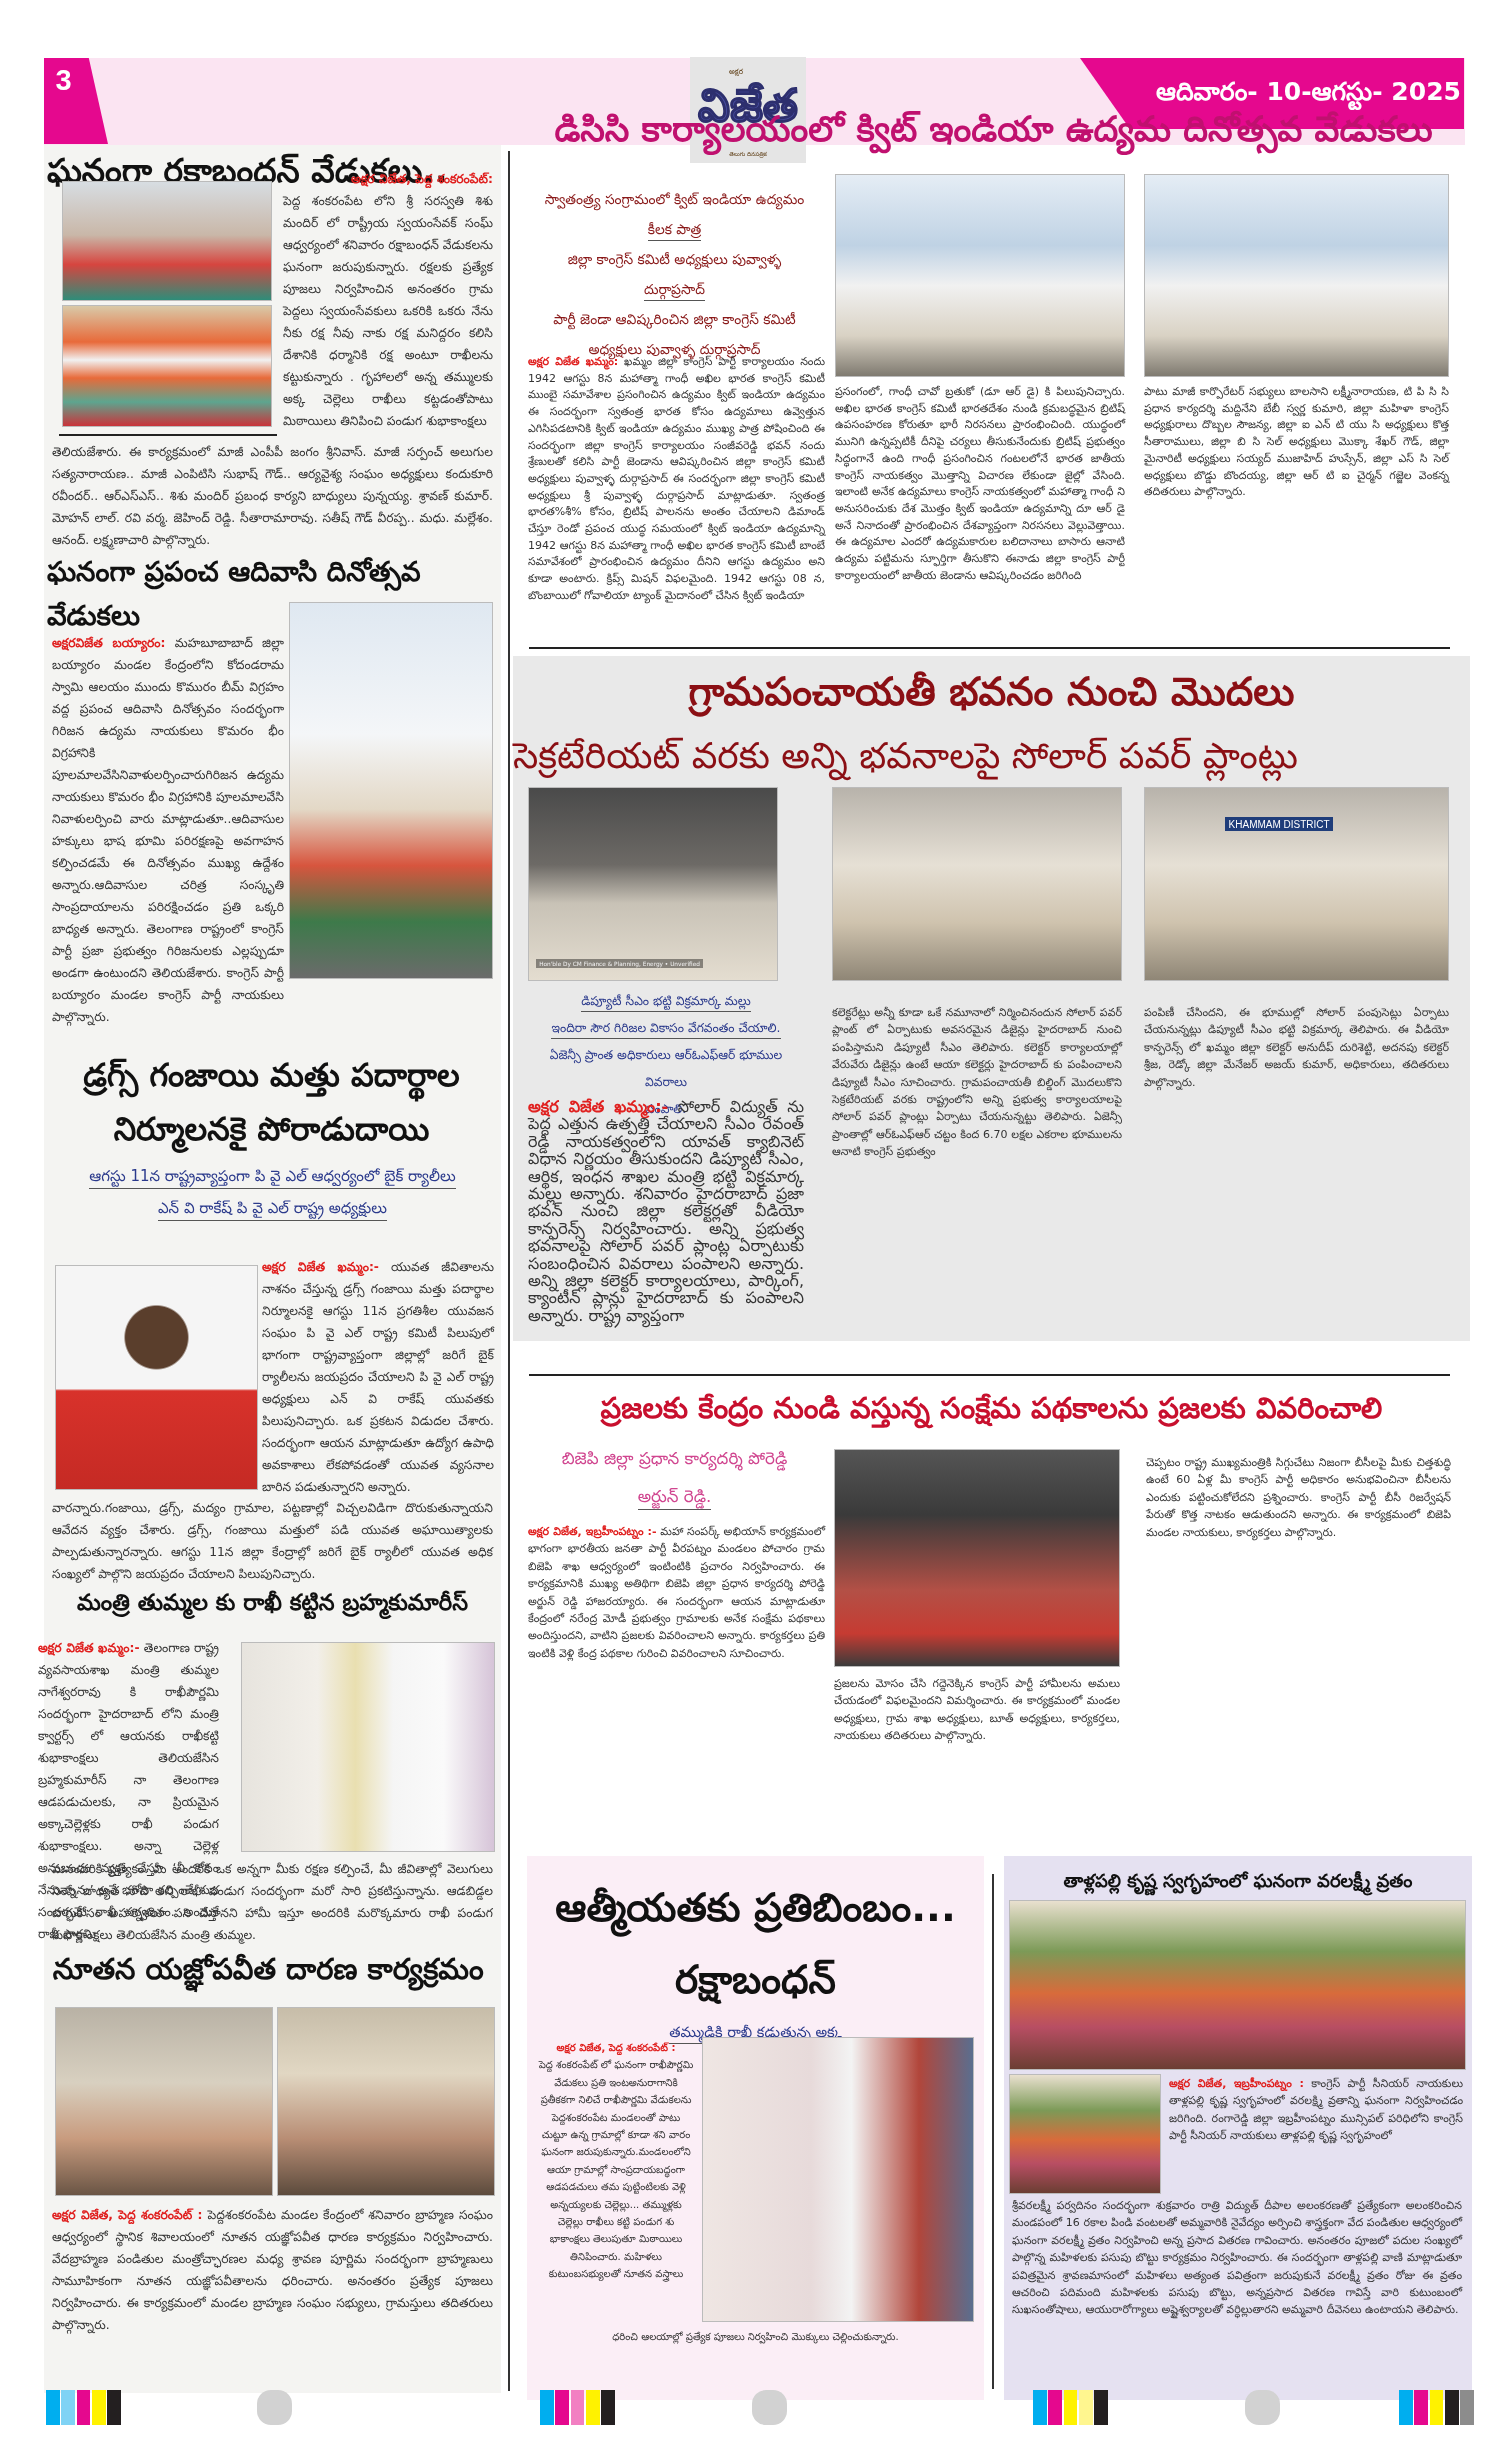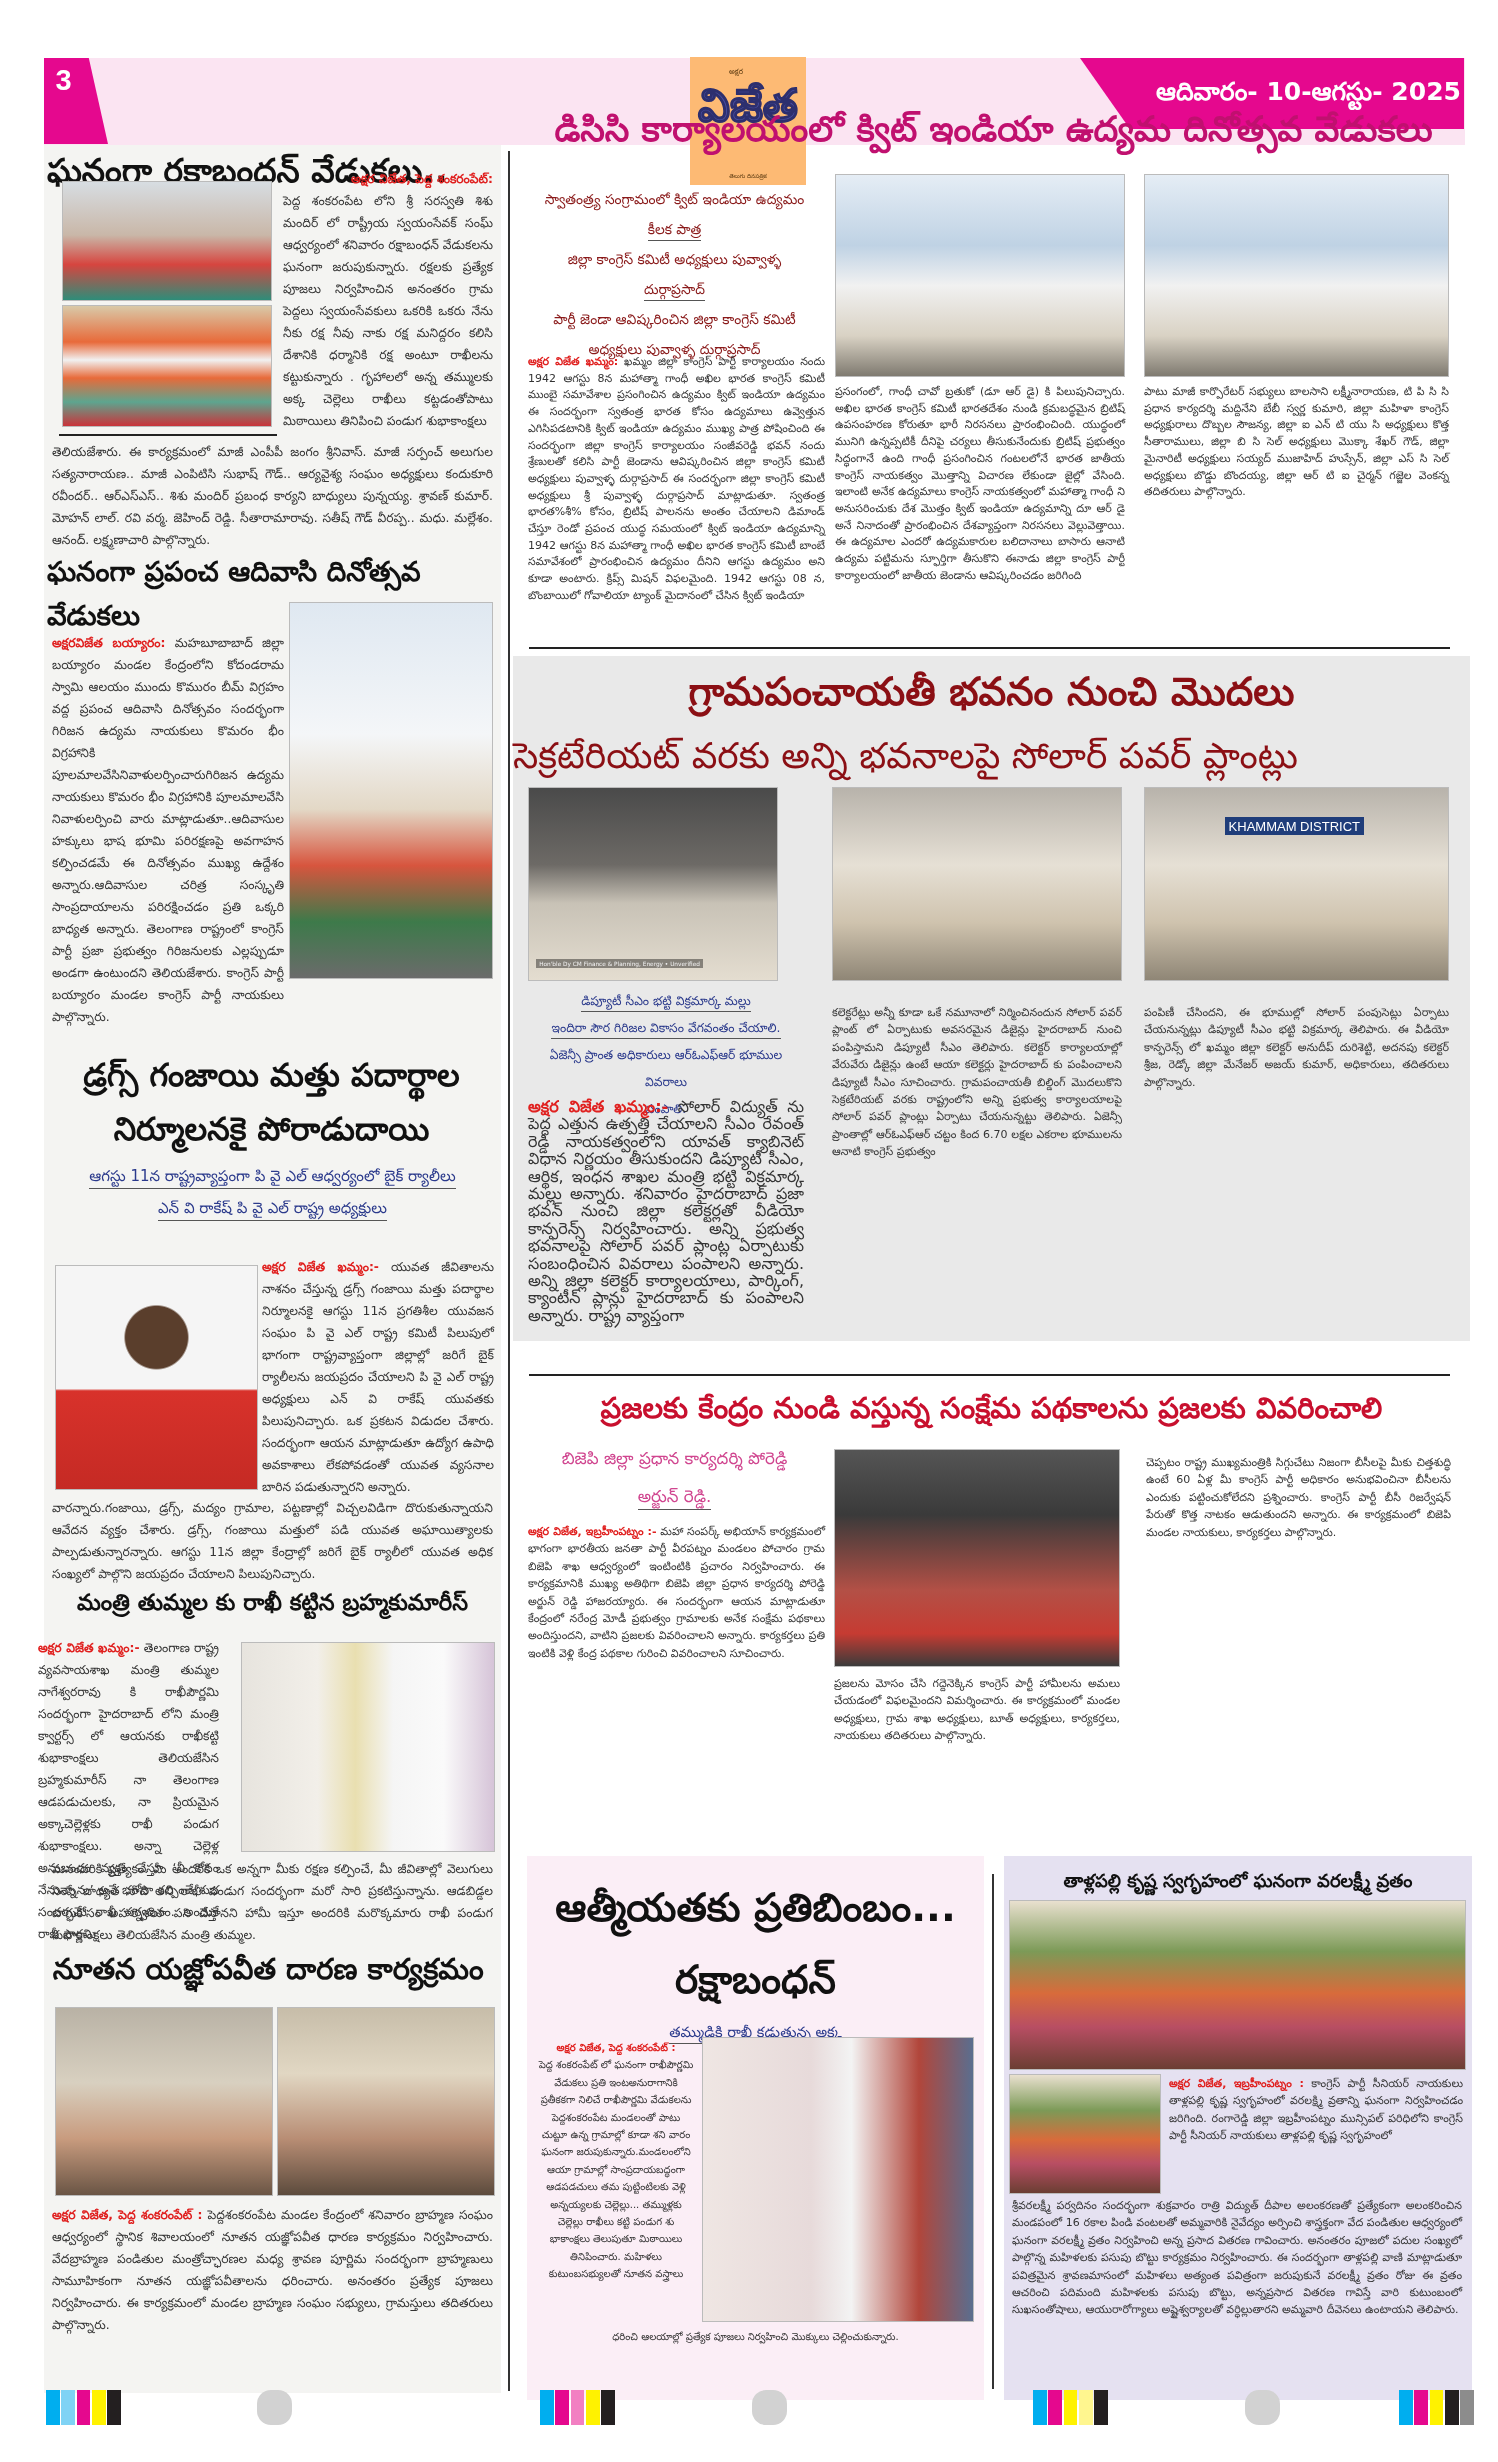--- a/index.html
+++ b/index.html
@@ -29,21 +29,21 @@
   .cmyk span { display: inline-block; width: 13.8px; height: 35px; margin-right: 1.5px; }
   .reg-oval { width: 35px; height: 35px; border-radius: 40%; background: #d2d2d2; }
 </style>
 </head>
 <body>
 
 <div class="abs" style="left:44px;top:58px;width:1421px;height:87px;background:#fbe4f2;"></div>
 <div class="abs" style="left:44px;top:58px;width:64px;height:86px;background:#e5088e;clip-path:polygon(0 0,70% 0,100% 100%,0 100%);">
   <span style="position:absolute;left:11.6px;top:5.8px;font-size:29px;font-weight:bold;color:#fff;font-family:'Liberation Sans',sans-serif;">3</span>
 </div>
-<div class="abs" style="left:690px;top:57px;width:116px;height:128px;background:#fdba74;">
+<div class="abs" style="left:690px;top:57px;width:116px;height:106px;background:#e5e5e5;">
   <div style="position:absolute;left:39px;top:10px;font-size:7.3px;color:#5b3a10;">అక్షర</div>
   <div style="position:absolute;left:2.9px;top:20px;width:110px;text-align:center;font-size:45px;font-weight:bold;color:#4a4fa3;-webkit-text-stroke:1.5px #2d2f6e;line-height:58px;">విజేత</div>
   <div style="position:absolute;left:0;bottom:4.4px;width:116px;text-align:center;font-size:5.8px;color:#5b3a10;">తెలుగు దినపత్రిక</div>
 </div>
 <div class="abs" style="left:1080px;top:58px;width:384px;height:71px;background:#e5088e;clip-path:polygon(0 0,100% 0,100% 100%,13% 100%);">
   <span style="position:absolute;left:76px;top:19px;font-size:25px;font-weight:bold;color:#fff;white-space:nowrap;">ఆదివారం- 10-ఆగస్టు- 2025</span>
 </div>
 
 <div class="abs" style="left:44px;top:145px;width:457px;height:2248px;background:#f4f4f2;"></div>
 
@@ -114,21 +114,21 @@
 <div class="abs rule" style="left:529px;top:647px;width:921px;"></div>
 
 <div class="abs" style="left:513px;top:656px;width:957px;height:685px;background:#e9e9e9;"></div>
 <div class="abs tel" style="left:513px;top:663px;width:957px;text-align:center;font-size:39px;line-height:58px;font-weight:bold;color:#8b0f14;">గ్రామపంచాయతీ భవనం నుంచి మొదలు</div>
 <div class="abs tel" style="left:513px;top:727px;width:957px;text-align:left;font-size:36px;line-height:58px;font-weight:normal;color:#8b0f14;white-space:nowrap;">సెక్రటేరియట్ వరకు అన్ని భవనాలపై సోలార్ పవర్ ప్లాంట్లు</div>
 <div class="abs photo conf" style="left:528px;top:787px;width:250px;height:194px;">
   <span style="position:absolute;left:7.3px;bottom:11.6px;font-size:5.8px;color:#f3f3f3;background:rgba(0,0,0,.4);padding:1.5px 2.9px;">Hon'ble Dy CM Finance &amp; Planning, Energy • Unverified</span>
 </div>
 <div class="abs photo office" style="left:832px;top:787px;width:290px;height:194px;"></div>
 <div class="abs photo office" style="left:1144px;top:787px;width:305px;height:194px;">
-  <span style="position:absolute;left:80px;top:29px;font-size:13px;color:#fff;background:#1f3d7a;padding:1.5px 3.6px;font-family:'Liberation Sans',sans-serif;">KHAMMAM DISTRICT</span>
+  <span style="position:absolute;left:80px;top:29px;font-size:10px;color:#fff;background:#1f3d7a;padding:1.5px 3.6px;font-family:'Liberation Sans',sans-serif;">KHAMMAM DISTRICT</span>
 </div>
 <div class="abs subhead cap" style="left:528px;top:988px;width:276px;font-size:12.3px;line-height:27px;">
   <div><u>డిప్యూటీ సీఎం భట్టి విక్రమార్క మల్లు</u></div>
   <div><u>ఇందిరా సౌర గిరిజల వికాసం వేగవంతం చేయాలి.</u></div>
   <div>ఏజెన్సీ ప్రాంత అధికారులు ఆర్ఓఎఫ్ఆర్ భూముల వివరాలు</div>
   <div>పంపాలి.</div>
 </div>
 <div class="abs body-text" style="left:528px;top:1098px;width:276px;font-size:16px;line-height:17.4px;">
   <span class="dateline">అక్షర విజేత ఖమ్మం:-</span>
   <span>సోలార్ విద్యుత్ ను పెద్ద ఎత్తున ఉత్పత్తి చేయాలని సీఎం రేవంత్ రెడ్డి నాయకత్వంలోని యావత్ క్యాబినెట్ విధాన నిర్ణయం తీసుకుందని డిప్యూటీ సీఎం, ఆర్థిక, ఇంధన శాఖల మంత్రి భట్టి విక్రమార్క మల్లు అన్నారు. శనివారం హైదరాబాద్ ప్రజా భవన్ నుంచి జిల్లా కలెక్టర్లతో వీడియో కాన్ఫరెన్స్ నిర్వహించారు. అన్ని ప్రభుత్వ భవనాలపై సోలార్ పవర్ ప్లాంట్ల ఏర్పాటుకు సంబంధించిన వివరాలు పంపాలని అన్నారు. అన్ని జిల్లా కలెక్టర్ కార్యాలయాలు, పార్కింగ్, క్యాంటీన్ ప్లాన్లు హైదరాబాద్ కు పంపాలని అన్నారు. రాష్ట్ర వ్యాప్తంగా</span>

